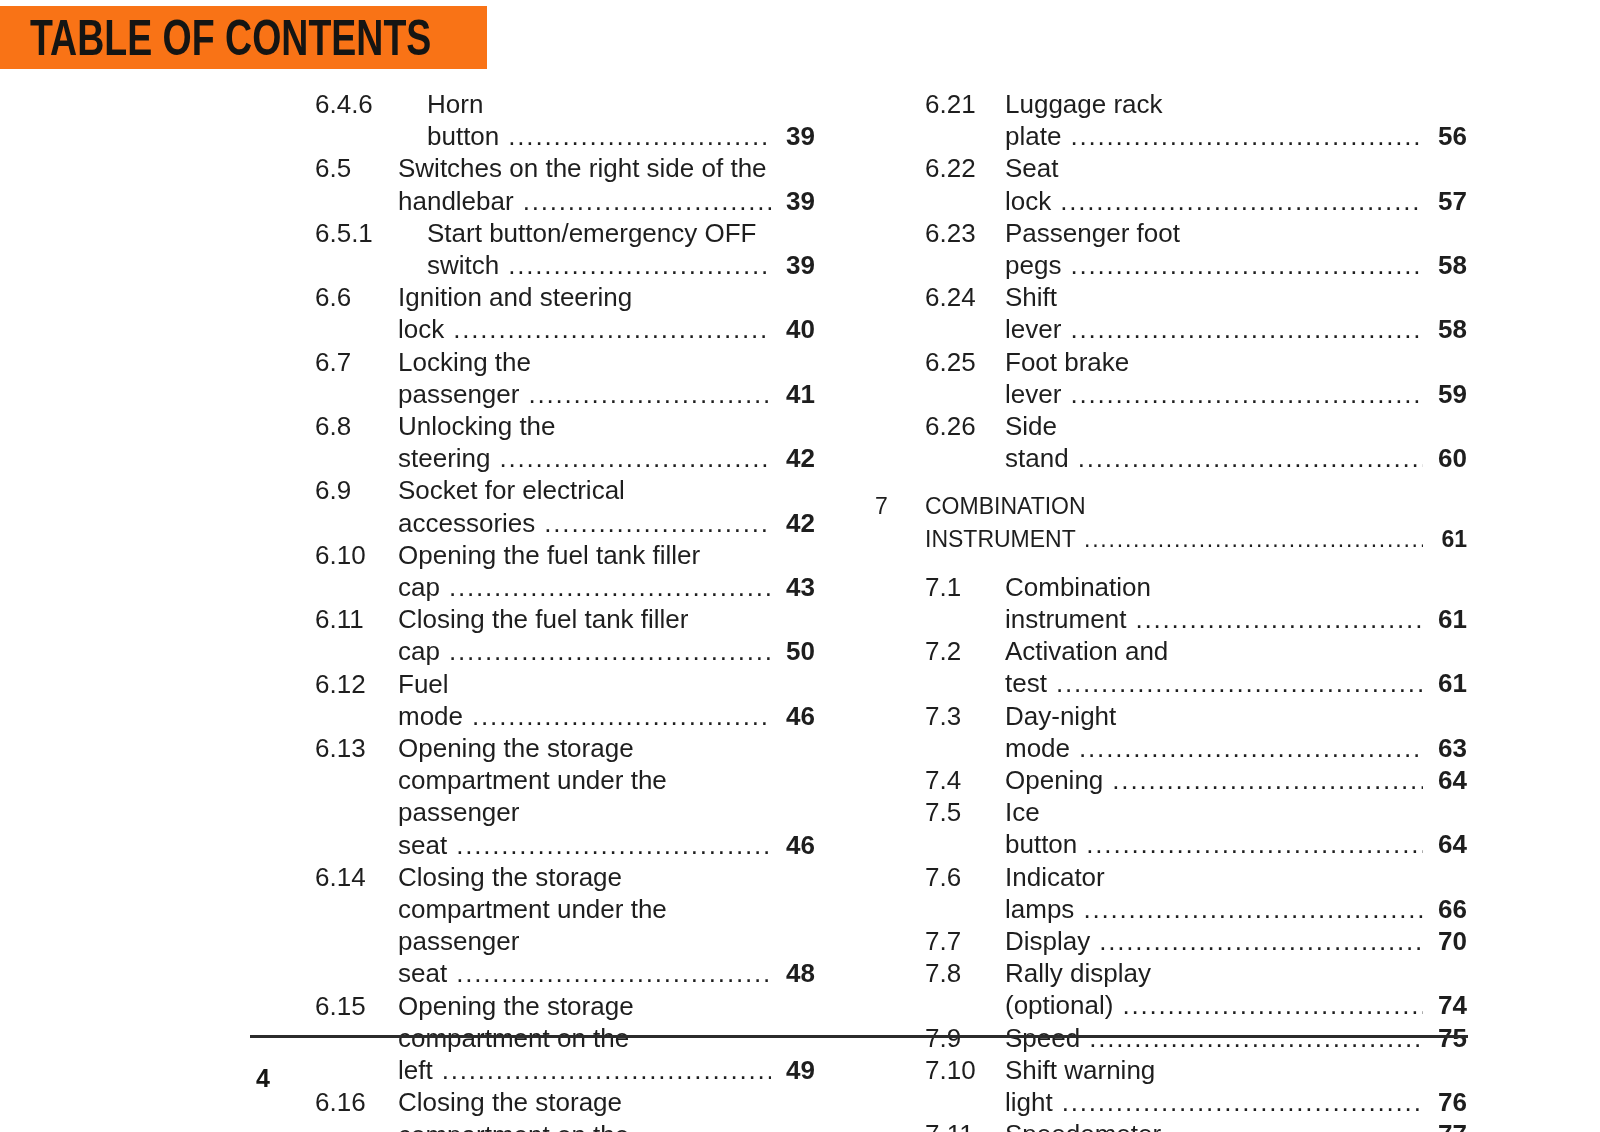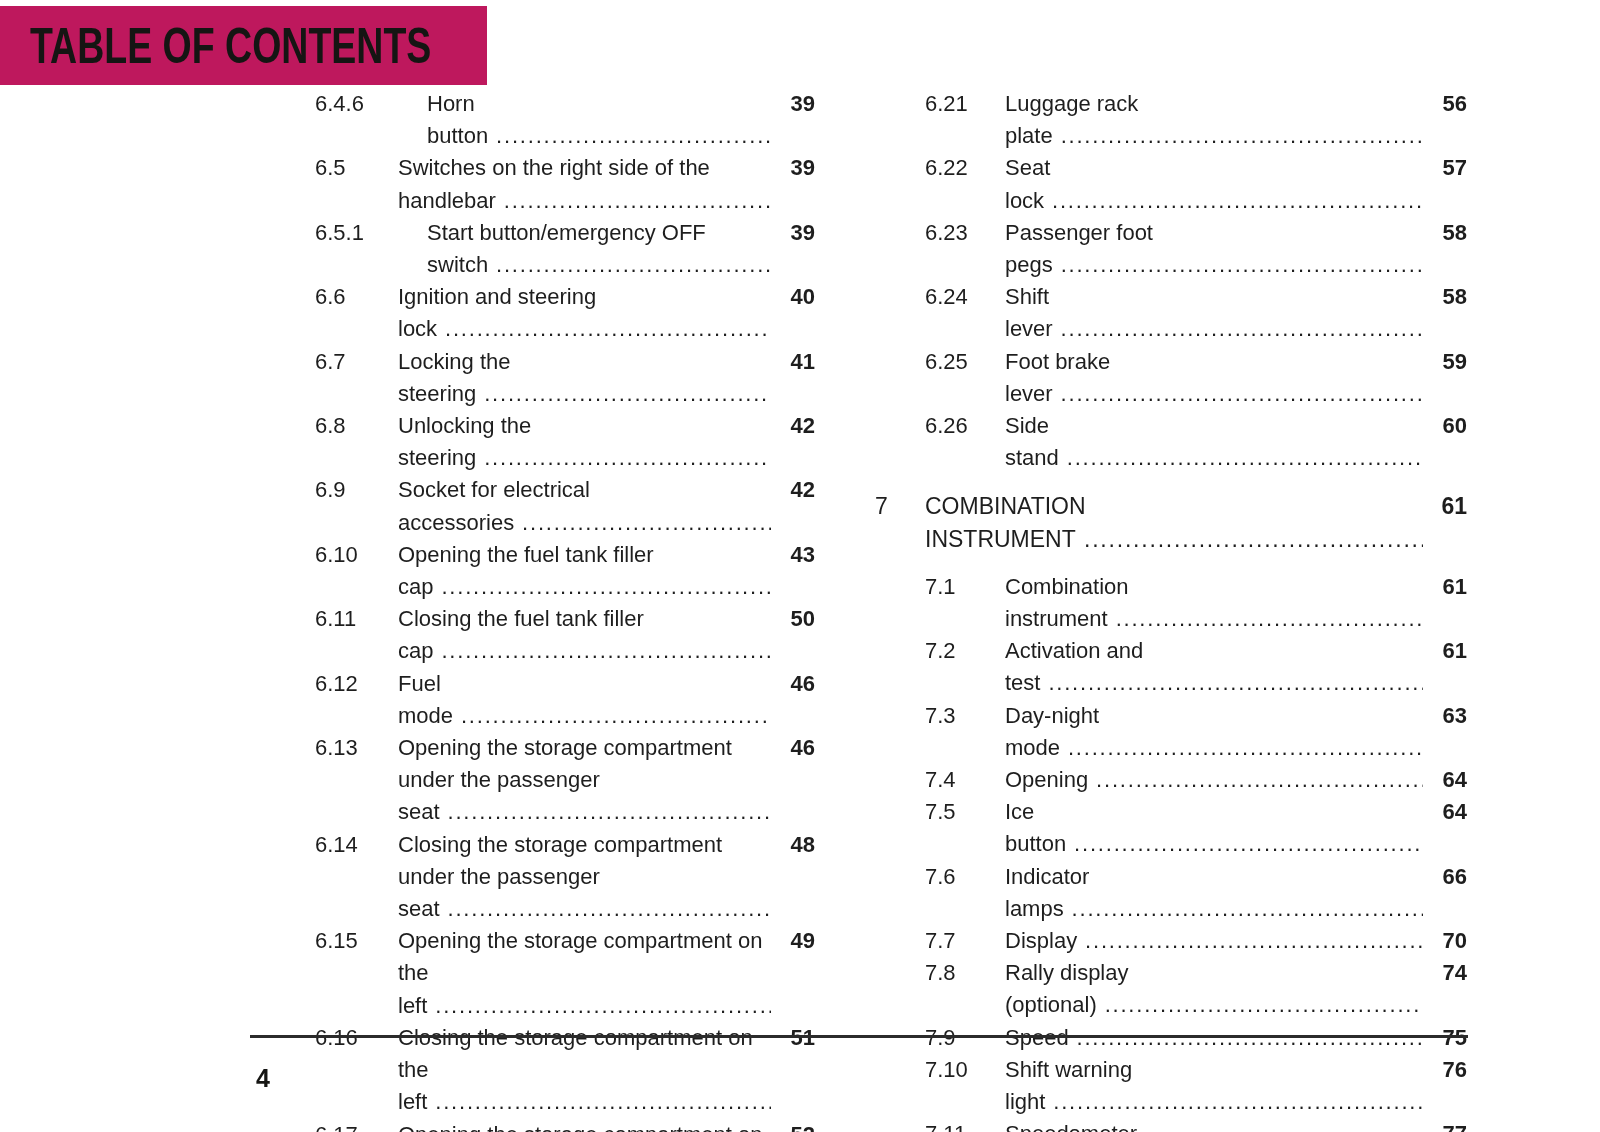--- a/index.html
+++ b/index.html
@@ -8,49 +8,49 @@
     background: #ffffff;
     position: relative;
     font-family: "Liberation Sans", sans-serif;
     color: #1e1e1e;
     overflow: hidden;
   }
 
   
   .header-band {
     position: absolute; left: 0; top: 6px;
-    width: 487px; height: 79px;
-    background: #be185d;
+    width: 487px; height: 63px;
+    background: #f97316;
     display: flex; align-items: center;
   }
   .header-band h1 {
     margin: 0; padding-left: 40px;
     font-size: 50px; font-weight: bold;
     color: #151513;
     letter-spacing: 0px;
     transform: scaleX(0.75);
     transform-origin: left center;
     white-space: nowrap;
   }
 
   
   .toc-col { position: absolute; top: 88px; }
   .col-left  { left: 315px; width: 500px; }
   .col-right { left: 875px; width: 592px; }
 
   .toc-row {
     display: flex;
-    font-size: 22px;
+    font-size: 26px;
     line-height: 32.2px;
   }
   .toc-num { flex: 0 0 83px; }
   .col-right .toc-row { padding-left: 50px; }
   .col-right .toc-num { flex-basis: 80px; }
 
-  .toc-entry-body { flex: 1; min-width: 0; display: flex; align-items: flex-start; }
+  .toc-entry-body { flex: 1; min-width: 0; display: flex; align-items: flex-end; }
   .sub2 .toc-entry-body { padding-left: 29px; }
 
   .toc-titlewrap { flex: 1 1 auto; min-width: 0; overflow: hidden; }
   .dot-leader { letter-spacing: 1.8px; }
   .dot-leader::after {
     content: "\00a0...........................................................................................................................................";
   }
   .toc-page { flex: 0 0 44px; text-align: right; font-weight: bold; }
 
   
@@ -99,21 +99,21 @@
     <div class="toc-row sub">
     <span class="toc-num">6.6</span>
     <span class="toc-entry-body">
       <span class="toc-titlewrap"><span>Ignition and steering lock</span><span class="dot-leader"></span></span>
       <span class="toc-page">40</span>
     </span>
   </div>
     <div class="toc-row sub">
     <span class="toc-num">6.7</span>
     <span class="toc-entry-body">
-      <span class="toc-titlewrap"><span>Locking the steering</span><span class="dot-leader"></span></span>
+      <span class="toc-titlewrap"><span>Locking the passenger</span><span class="dot-leader"></span></span>
       <span class="toc-page">41</span>
     </span>
   </div>
     <div class="toc-row sub">
     <span class="toc-num">6.8</span>
     <span class="toc-entry-body">
       <span class="toc-titlewrap"><span>Unlocking the steering</span><span class="dot-leader"></span></span>
       <span class="toc-page">42</span>
     </span>
   </div>

